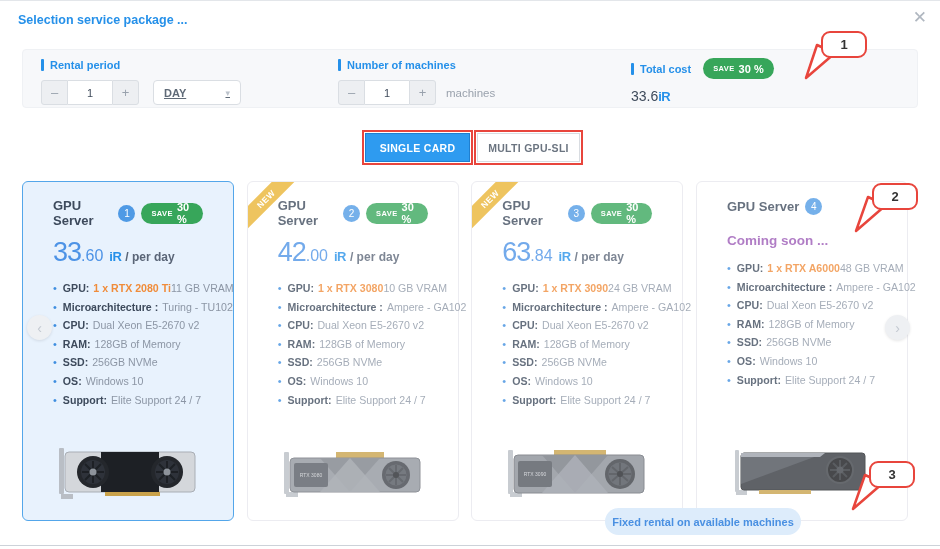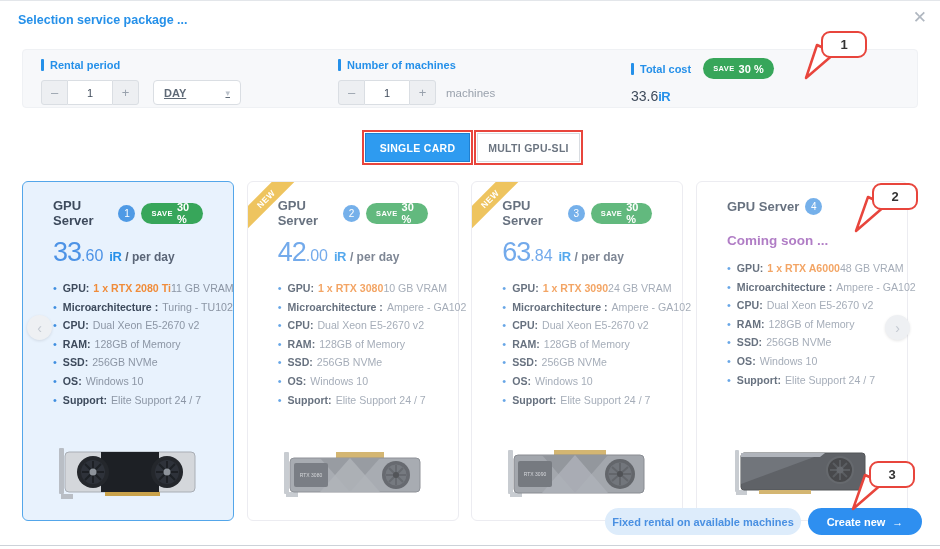--- a/index.html
+++ b/index.html
@@ -418,24 +418,20 @@
             <circle cx="113" cy="26" r="3.5" fill="#3c4046"></circle>
             <rect x="32" y="46" width="52" height="4" fill="#c9a24b"></rect>
           </svg>
         </div>
       </div>
       <div class="ribbon"></div>
     </div>
   </div>
 
   <button class="btn-light">Fixed rental on available machines</button>
-  <button class="btn-primary">
-    <span>Create new</span>
-    <span>→</span>
-  </button>
   <div class="bottom-line"></div>
 
   <div class="callout" style="left:797px; top:30px; width:75px; height:52px;">
     <svg class="callout-tail" width="40" height="42" viewBox="0 0 40 42">
         <polygon points="9,37 20,4 38,12" fill="#fff" stroke="#e8453c" stroke-width="2.5" stroke-linejoin="round"></polygon>
       </svg>
     <div class="callout-bubble">1</div>
   </div>
   <div class="callout" style="left:848px; top:182px; width:75px; height:52px;">
     <svg class="callout-tail" width="40" height="42" viewBox="0 0 40 42">

